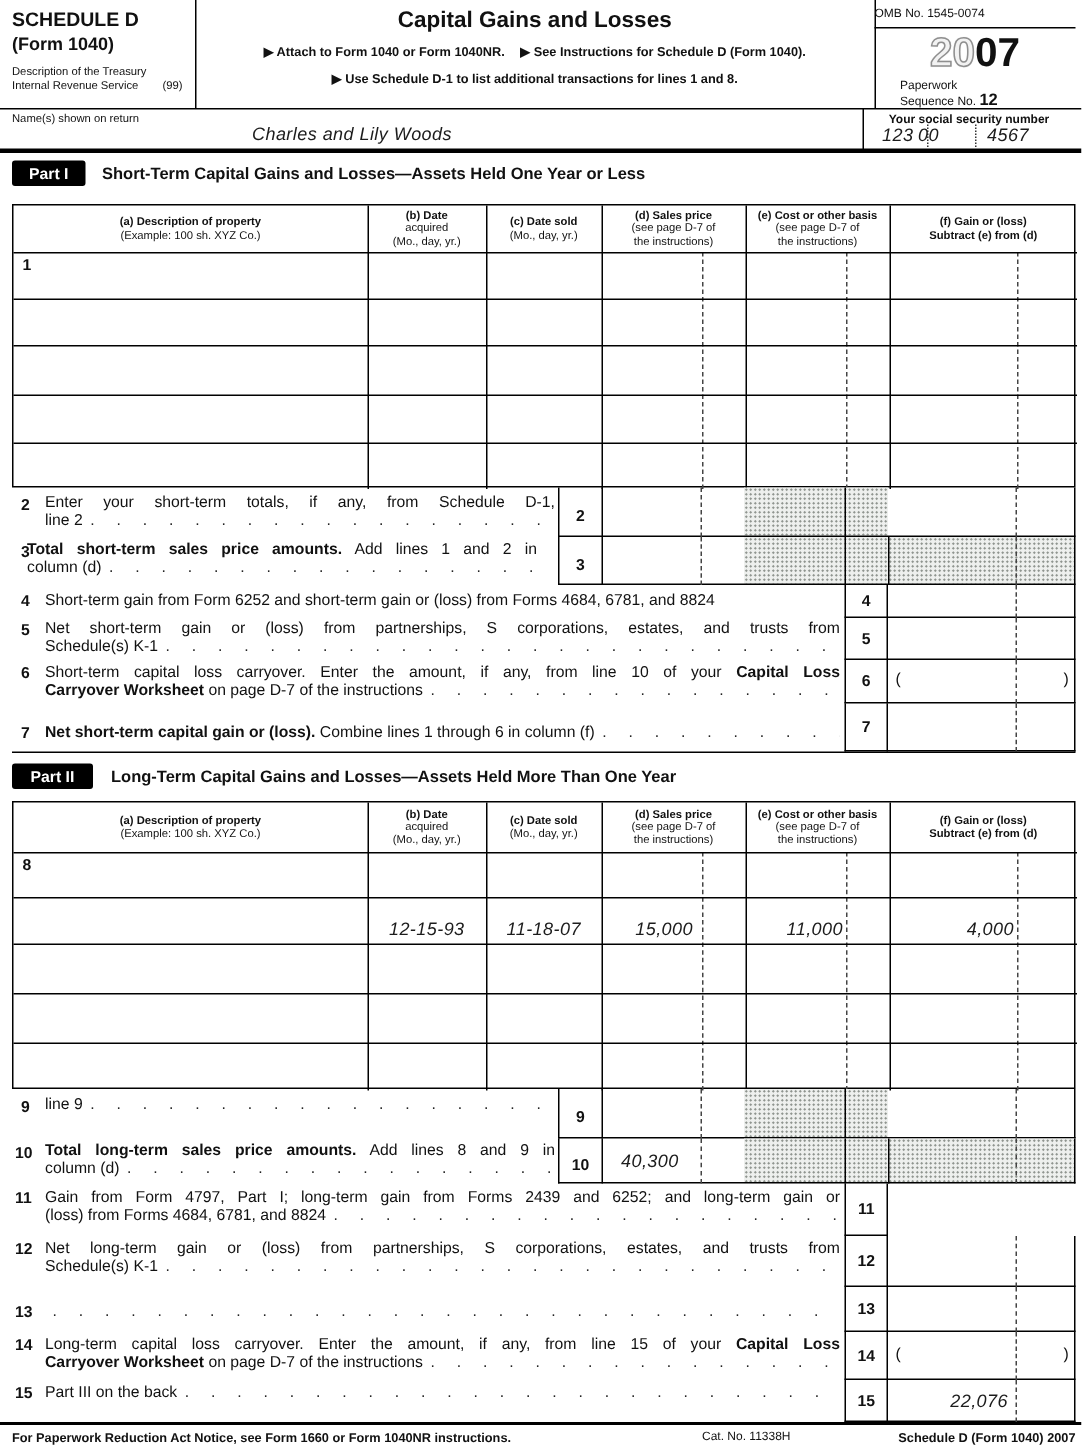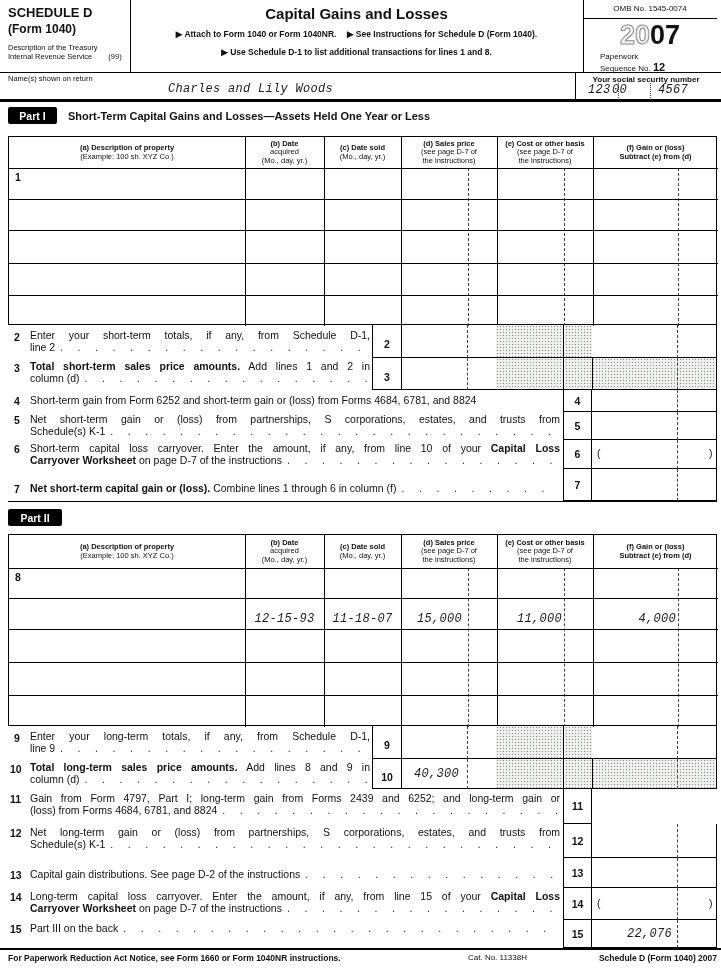--- a/index.html
+++ b/index.html
@@ -2,21 +2,21 @@
 <html><head>
 <meta charset="utf-8">
 <style>
   html,body{margin:0;padding:0;background:#fff;}
   .form{position:relative;width:721px;height:968px;background:#fff;color:#111;
         font-family:"Liberation Sans",sans-serif;-webkit-font-smoothing:antialiased;}
   .abs{position:absolute;box-sizing:border-box;}
   .b{font-weight:bold;}
   .sm{font-size:7.5px;line-height:8.5px;}
   .txt{font-size:10.5px;line-height:11.5px;}
-  .hw{font-family:Liberation Mono, monospace;font-style:italic;font-size:12px;color:#1c1c1c;letter-spacing:.3px;}
+  .hw{font-family:Liberation Sans, sans-serif;font-style:italic;font-size:12px;color:#1c1c1c;letter-spacing:.3px;}
   .vline{border-left:1px solid #000;width:0;}
   .hline{border-top:1px solid #000;height:0;}
   .dline{border-left:1px dashed #444;width:0;}
   .gray{background-color:#eef0ee;background-image:radial-gradient(circle,#878d87 36%,rgba(0,0,0,0) 40%);background-size:3px 3px;}
   .partbar{background:#000;color:#fff;font-weight:bold;font-size:10.5px;display:flex;align-items:center;justify-content:center;border-radius:2px;height:17px;}
   .parttitle{font-size:11px;font-weight:bold;white-space:nowrap;}
   .thc{display:flex;flex-direction:column;align-items:center;justify-content:center;text-align:center;font-size:7.5px;line-height:8.6px;height:100%;}
   .numbox{display:flex;align-items:center;justify-content:center;font-weight:bold;font-size:10.5px;border-left:1px solid #000;border-right:1px solid #000;border-bottom:1px solid #000;}
   .amt{border-bottom:1px solid #000;}
   .lno{font-weight:bold;font-size:10.5px;}
@@ -53,21 +53,21 @@
     <span>▶</span>
     <span>Attach to Form 1040 or Form 1040NR.</span>
     <span style="margin-left:8px">▶</span>
     <span>See Instructions for Schedule D (Form 1040).</span>
   </div>
   <div class="abs b" style="left:130px;top:47px;width:453px;text-align:center;font-size:8.5px">
     <span>▶</span>
     <span>Use Schedule D-1 to list additional transactions for lines 1 and 8.</span>
   </div>
 
-  <div class="abs" style="left:583px;top:4px;width:134px;text-align:center;font-size:8px">OMB No. 1545-0074</div>
+  <div class="abs" style="left:583px;top:4px;width:134px;text-align:left;font-size:8px">OMB No. 1545-0074</div>
   <div class="abs" style="left:583px;top:20px;width:134px;text-align:center;font-size:27px;font-weight:bold;line-height:30px">
     <span class="yr-outline">20</span><span>07</span>
   </div>
   <div class="abs" style="left:600px;top:52px;font-size:8px">Paperwork</div>
   <div class="abs" style="left:600px;top:61px;font-size:8px">
     <span>Sequence No.</span>
     <span class="b" style="font-size:11px">12</span>
   </div>
 
   <div class="abs sm" style="left:8px;top:75px">Name(s) shown on return</div>
@@ -162,21 +162,21 @@
     <div class="abs gray" style="left:488px;top:0;width:96px;height:33px;border-bottom:1px solid #000">
       <div class="abs vline" style="left:67px;top:0;height:33px"></div>
     </div>
     <div class="abs amt" style="left:584px;top:0;width:125px;height:33px;border-right:1px solid #000">
       <div class="abs dline" style="left:85px;top:0;height:33px"></div>
     </div>
   </div>
 
   <div class="abs" style="left:8px;top:358px;width:709px;height:32px">
     <div class="abs lno" style="left:6px;top:4px">3</div>
-    <div class="abs ltext" style="left:22px;top:3px;width:340px;height:24px">
+    <div class="abs ltext" style="left:10px;top:3px;width:340px;height:24px">
       <div class="l1"><span class="b">Total short-term sales price amounts.</span><span> Add lines 1 and 2 in</span></div>
       <div class="l2">
           <span class="seg"><span>column (d)</span></span>
           <span class="dots">.     .     .     .     .     .     .     .     .     .     .     .     .     .     .     .     .     .     .     .     .     .     .     .     .     .     .     .     .     .     .     .     .     .     .     .     .     .     .</span>
         </div>
     </div>
     <div class="abs numbox" style="left:364px;top:0;width:30px;height:32px;padding-top:6px">3</div>
     <div class="abs amt" style="left:394px;top:0;width:94px;height:32px">
       <div class="abs dline" style="left:65px;top:0;height:32px"></div>
     </div>
@@ -239,20 +239,21 @@
         </div>
     </div>
     <div class="abs numbox" style="left:555px;top:0;width:29px;height:32px">7</div>
     <div class="abs amt" style="left:584px;top:0;width:125px;height:32px;border-right:1px solid #000">
       <div class="abs dline" style="left:85px;top:0;height:32px"></div>
     </div>
   </div>
   <div class="abs hline" style="left:8px;top:501px;width:709px"></div>
 
   <div class="abs partbar" style="left:8px;top:509px;width:54px">Part II</div>
+  <div class="abs parttitle" style="left:74px;top:512px">Long-Term Capital Gains and Losses—Assets Held More Than One Year</div>
 
   <div class="abs" style="left:8px;top:534px;width:709px;height:192px;border:1px solid #000">
     <div class="abs vline" style="left:236px;top:0;height:192px"></div>
     <div class="abs vline" style="left:315px;top:0;height:192px"></div>
     <div class="abs vline" style="left:392px;top:0;height:192px"></div>
     <div class="abs vline" style="left:488px;top:0;height:192px"></div>
     <div class="abs vline" style="left:584px;top:0;height:192px"></div>
     <div class="abs dline" style="left:459px;top:33px;height:159px"></div>
     <div class="abs dline" style="left:555px;top:33px;height:159px"></div>
     <div class="abs dline" style="left:669px;top:33px;height:159px"></div>
@@ -313,21 +314,20 @@
       <div class="hwcell hw" style="left:584px;top:0;width:83px;height:28px;justify-content:flex-end">4,000</div>
     </div>
     <div class="abs" style="left:0;top:94px;width:709px;height:33px"></div>
     <div class="abs" style="left:0;top:127px;width:709px;height:33px"></div>
     <div class="abs" style="left:0;top:160px;width:709px;height:32px"></div>
   </div>
 
   <div class="abs" style="left:8px;top:726px;width:709px;height:33px">
     <div class="abs lno" style="left:6px;top:6px">9</div>
     <div class="abs ltext" style="left:22px;top:5px;width:340px;height:24px">
-      <div class="l1"><span>Enter your long-term totals, if any, from Schedule D-1,</span></div>
       <div class="l2">
           <span class="seg"><span>line 9</span></span>
           <span class="dots">.     .     .     .     .     .     .     .     .     .     .     .     .     .     .     .     .     .     .     .     .     .     .     .     .     .     .     .     .     .     .     .     .     .     .     .     .     .     .</span>
         </div>
     </div>
     <div class="abs numbox" style="left:364px;top:0;width:30px;height:33px;padding-top:6px">9</div>
     <div class="abs amt" style="left:394px;top:0;width:94px;height:33px">
       <div class="abs dline" style="left:65px;top:0;height:33px"></div>
     </div>
     <div class="abs gray" style="left:488px;top:0;width:96px;height:33px;border-bottom:1px solid #000">
@@ -383,21 +383,20 @@
     <div class="abs numbox" style="left:555px;top:0;width:29px;height:34px">12</div>
     <div class="abs amt" style="left:584px;top:0;width:125px;height:34px;border-right:1px solid #000">
       <div class="abs dline" style="left:85px;top:0;height:34px"></div>
     </div>
   </div>
 
   <div class="abs" style="left:8px;top:858px;width:709px;height:30px">
     <div class="abs lno" style="left:2px;top:11px">13</div>
     <div class="abs ltext" style="left:22px;top:11px;width:530px;height:14px">
       <div class="l2">
-          <span class="seg"><span>Capital gain distributions. See page D-2 of the instructions</span></span>
           <span class="dots">.     .     .     .     .     .     .     .     .     .     .     .     .     .     .     .     .     .     .     .     .     .     .     .     .     .     .     .     .     .     .     .     .     .     .     .     .     .     .</span>
         </div>
     </div>
     <div class="abs numbox" style="left:555px;top:0;width:29px;height:30px">13</div>
     <div class="abs amt" style="left:584px;top:0;width:125px;height:30px;border-right:1px solid #000">
       <div class="abs dline" style="left:85px;top:0;height:30px"></div>
     </div>
   </div>
 
   <div class="abs" style="left:8px;top:888px;width:709px;height:32px">

